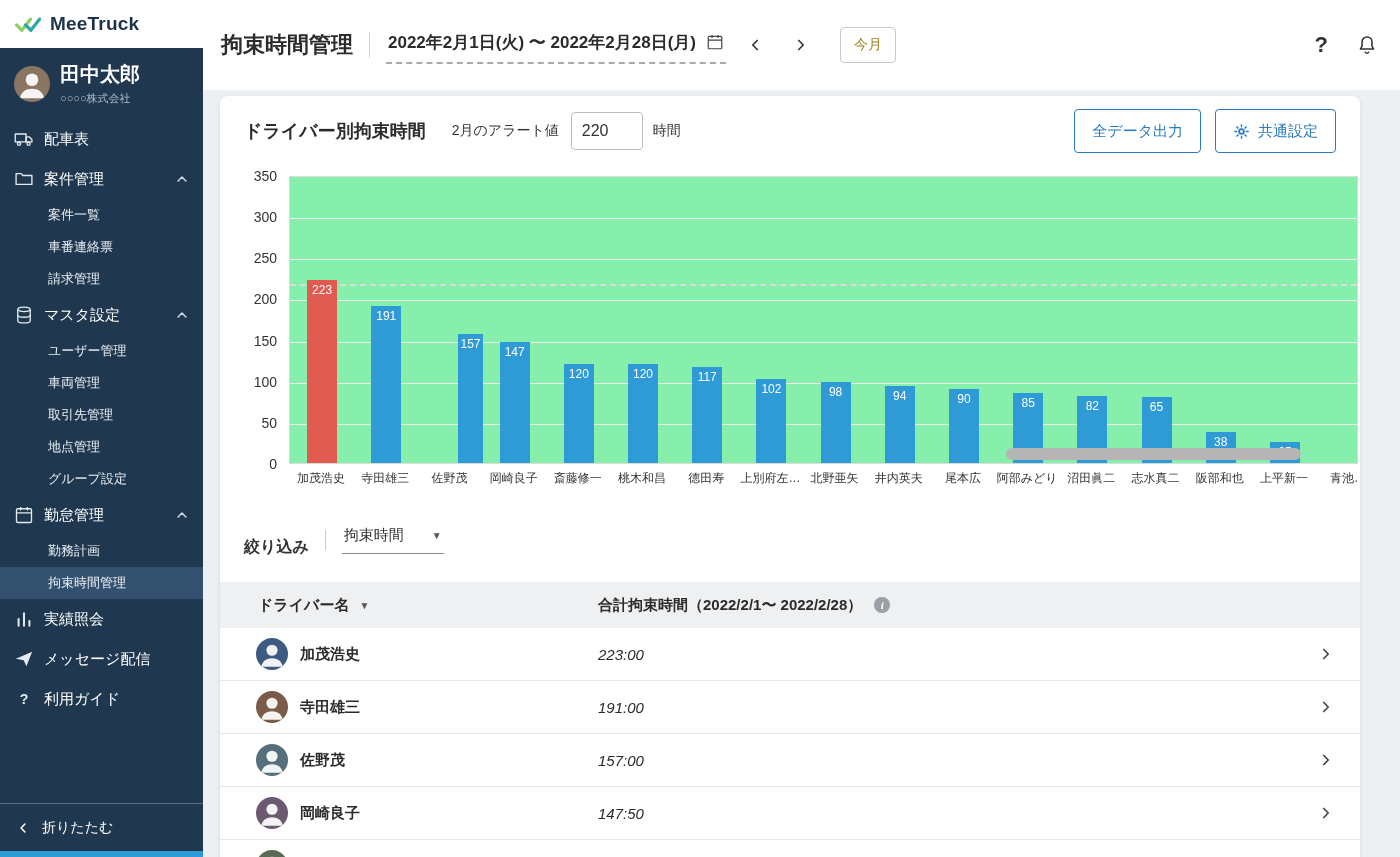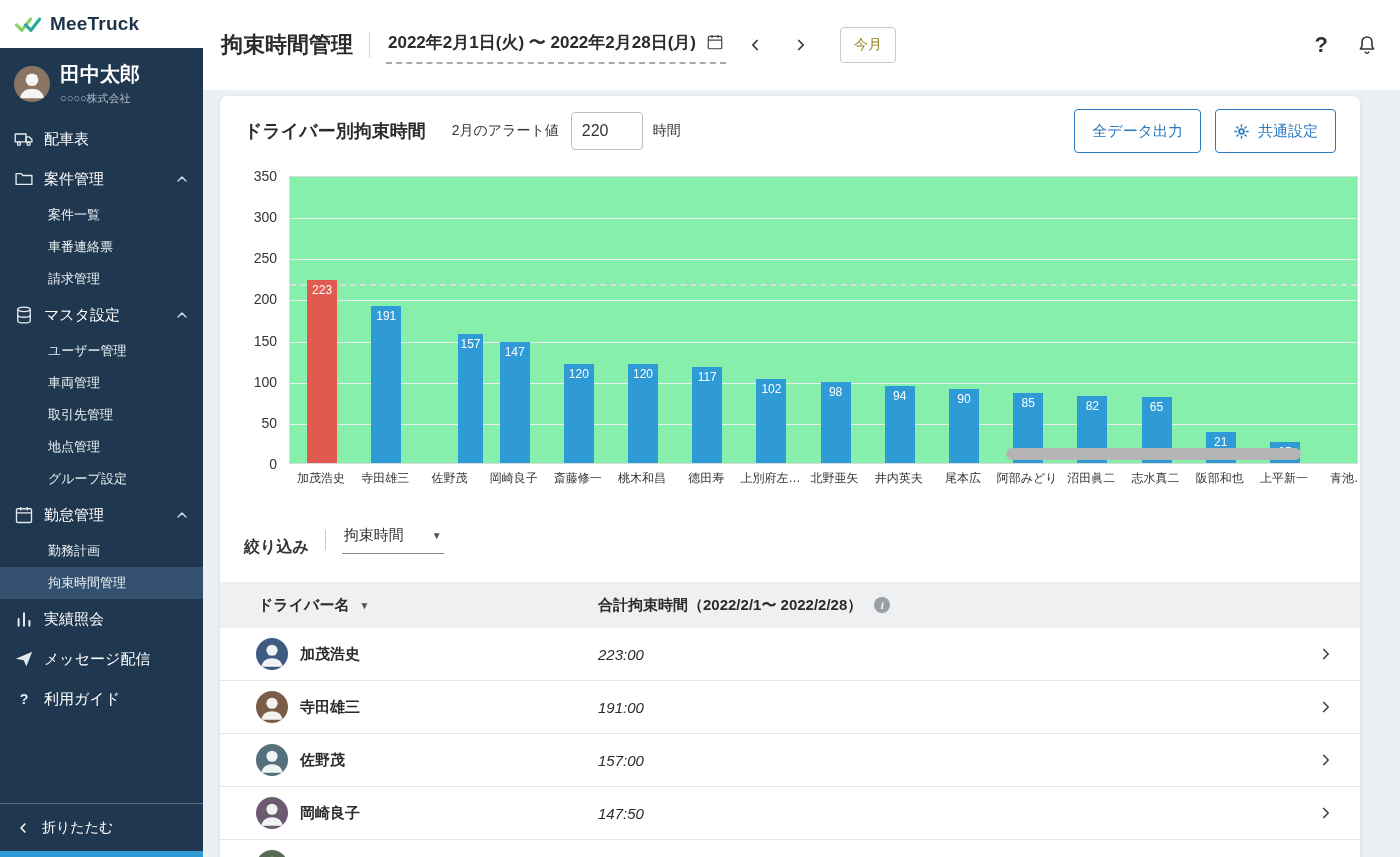--- a/index.html
+++ b/index.html
@@ -385,21 +385,21 @@
                       <div class="bar-val">82</div>
                     </div>
                   </div>
                   <div class="slot">
                     <div class="bar" style="height: 66px; background: rgb(46, 155, 214);">
                       <div class="bar-val">65</div>
                     </div>
                   </div>
                   <div class="slot">
                     <div class="bar" style="height: 31.2686px; background: rgb(46, 155, 214);">
-                      <div class="bar-val">21</div>
+                      <div class="bar-val">38</div>
                     </div>
                   </div>
                   <div class="slot">
                     <div class="bar" style="height: 20.5714px; background: rgb(46, 155, 214);">
                       <div class="bar-val">25</div>
                     </div>
                   </div>
                   <div class="slot"></div>
                 </div>
                 <div class="scroll-thumb"></div>

